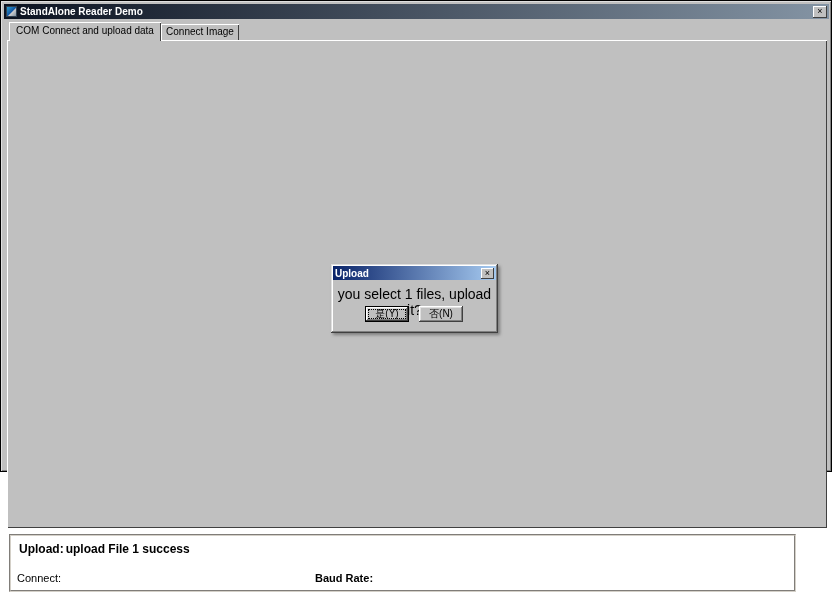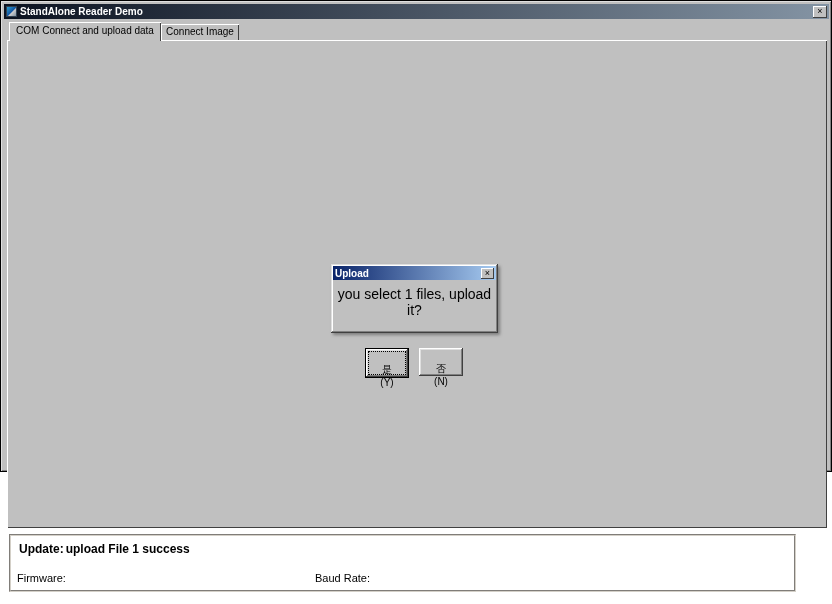--- a/index.html
+++ b/index.html
@@ -26,24 +26,24 @@
   .tab { position:absolute; background:#c0c0c0; font-size:10px; text-align:center; }
   .tab-active { left:8px; top:21px; width:152px; height:19px; line-height:18px; z-index:3;
                 box-shadow: inset 1px 1px 0 #fff, inset -1px 0 0 #404040; }
   .tab-inactive { left:160px; top:23px; width:78px; height:17px; line-height:16px; z-index:1;
                 box-shadow: inset 1px 1px 0 #fff, inset -1px 0 0 #404040; }
   .tabpanel { position:absolute; left:6px; top:39px; width:820px; height:488px;
               background:#c0c0c0; z-index:2;
               box-shadow: inset 1px 1px 0 #fff, inset -1px -1px 0 #404040; }
 
   
-  .btn { position:absolute; background:#c0c0c0; border:none; padding:14px;
+  .btn { position:absolute; background:#c0c0c0; border:none; padding:0;
          font-family:"Liberation Sans",sans-serif; font-size:10px; color:#000;
          box-shadow: inset -1px -1px 0 #404040, inset 1px 1px 0 #fff,
-                     inset -2px -2px 0 #808080, inset 2px 2px 0 #dfdfdf; margin-top: 42px; }
+                     inset -2px -2px 0 #808080, inset 2px 2px 0 #dfdfdf; }
   .sunken { background:#fff;
             box-shadow: inset 1px 1px 0 #808080, inset -1px -1px 0 #fff,
                         inset 2px 2px 0 #404040, inset -2px -2px 0 #dfdfdf; }
   .label { position:absolute; font-size:10px; color:#000; white-space:nowrap; }
   .groupbox { position:absolute; border:1px solid #808080;
               box-shadow: inset 1px 1px 0 #fff, 1px 1px 0 #fff; }
   .group-title { position:absolute; top:-6px; left:8px; background:#c0c0c0;
                  font-size:10px; padding:0 3px; white-space:nowrap; }
 
   .sn-input { position:absolute; left:30px; top:70px; width:140px; height:18px;
@@ -131,21 +131,21 @@
   .dlg-yes { left:34px; top:42px; width:44px; height:16px; border:1px solid #000;
              outline:1px dotted #000; outline-offset:-4px; }
   .dlg-no { left:88px; top:42px; width:44px; height:16px; }
 
   
   .status-box { position:absolute; left:8px; top:533px; width:787px; height:58px;
                 border:2px groove #d4d0c8; }
   .status-line { position:absolute; left:8px; top:6px; font-size:12px; font-weight:bold; }
   .status-msg { margin-left:2px; }
   .fw-label { position:absolute; left:6px; top:36px; font-size:11px; }
-  .baud-label { position:absolute; left:304px; top:36px; font-size:11px; }
+  .baud-label { position:absolute; left:304px; top:36px; font-size:11px;font-weight:bold; }
 </style>
 </head>
 <body>
 
 <div class="window">
 
   <div class="titlebar">
     <div class="app-icon"></div>
     <span class="title-text">StandAlone Reader Demo</span>
     <div class="close-btn">×</div>
@@ -597,19 +597,19 @@
       <span class="dlg-title">Upload</span>
       <div class="dlg-close">×</div>
     </div>
     <div class="dlg-msg">you select 1 files, upload it?</div>
     <button class="btn dlg-yes">是(Y)</button>
     <button class="btn dlg-no">否(N)</button>
   </div>
 
   <div class="status-box">
     <div class="status-line">
-      <span>Update:</span><span class="status-msg">upload File 1 success</span>
+      <span>Upload:</span><span class="status-msg">upload File 1 success</span>
     </div>
-    <span class="fw-label">Firmware:</span>
+    <span class="fw-label">Connect:</span>
     <span class="baud-label">Baud Rate:</span>
   </div>
 
 </div>
 
 </body></html>

